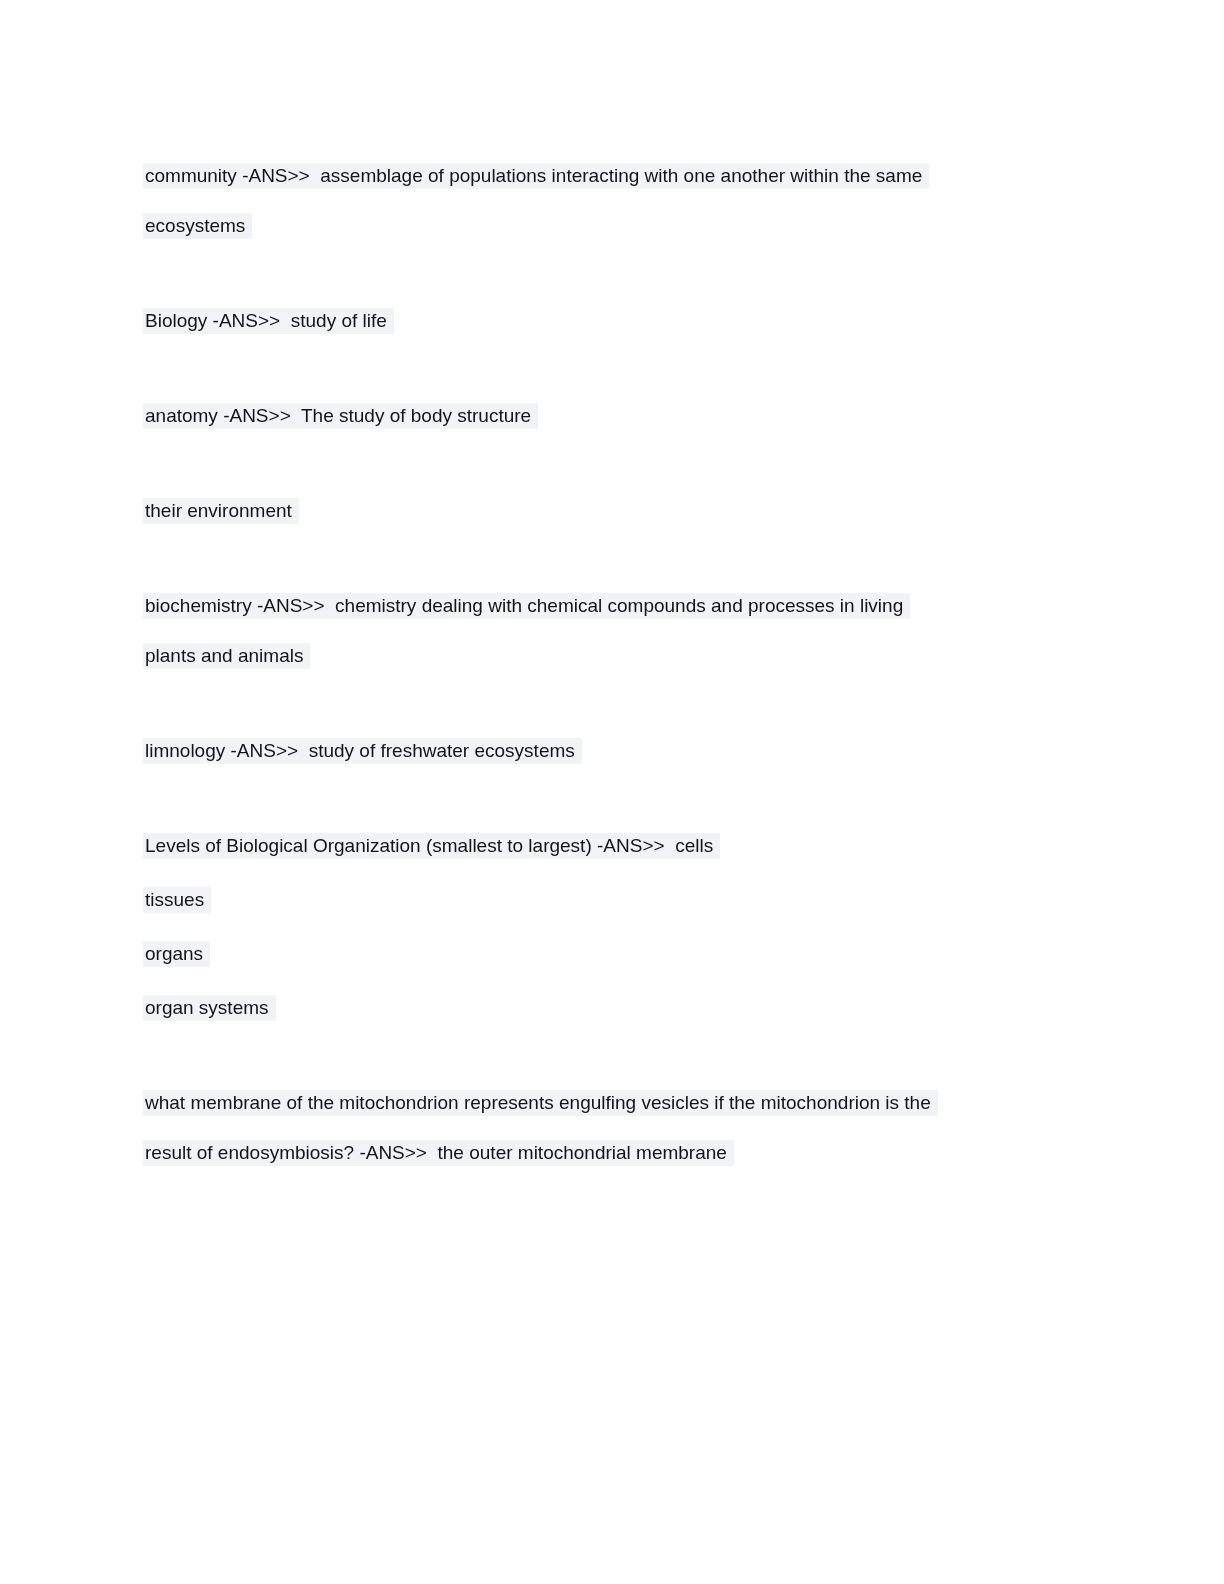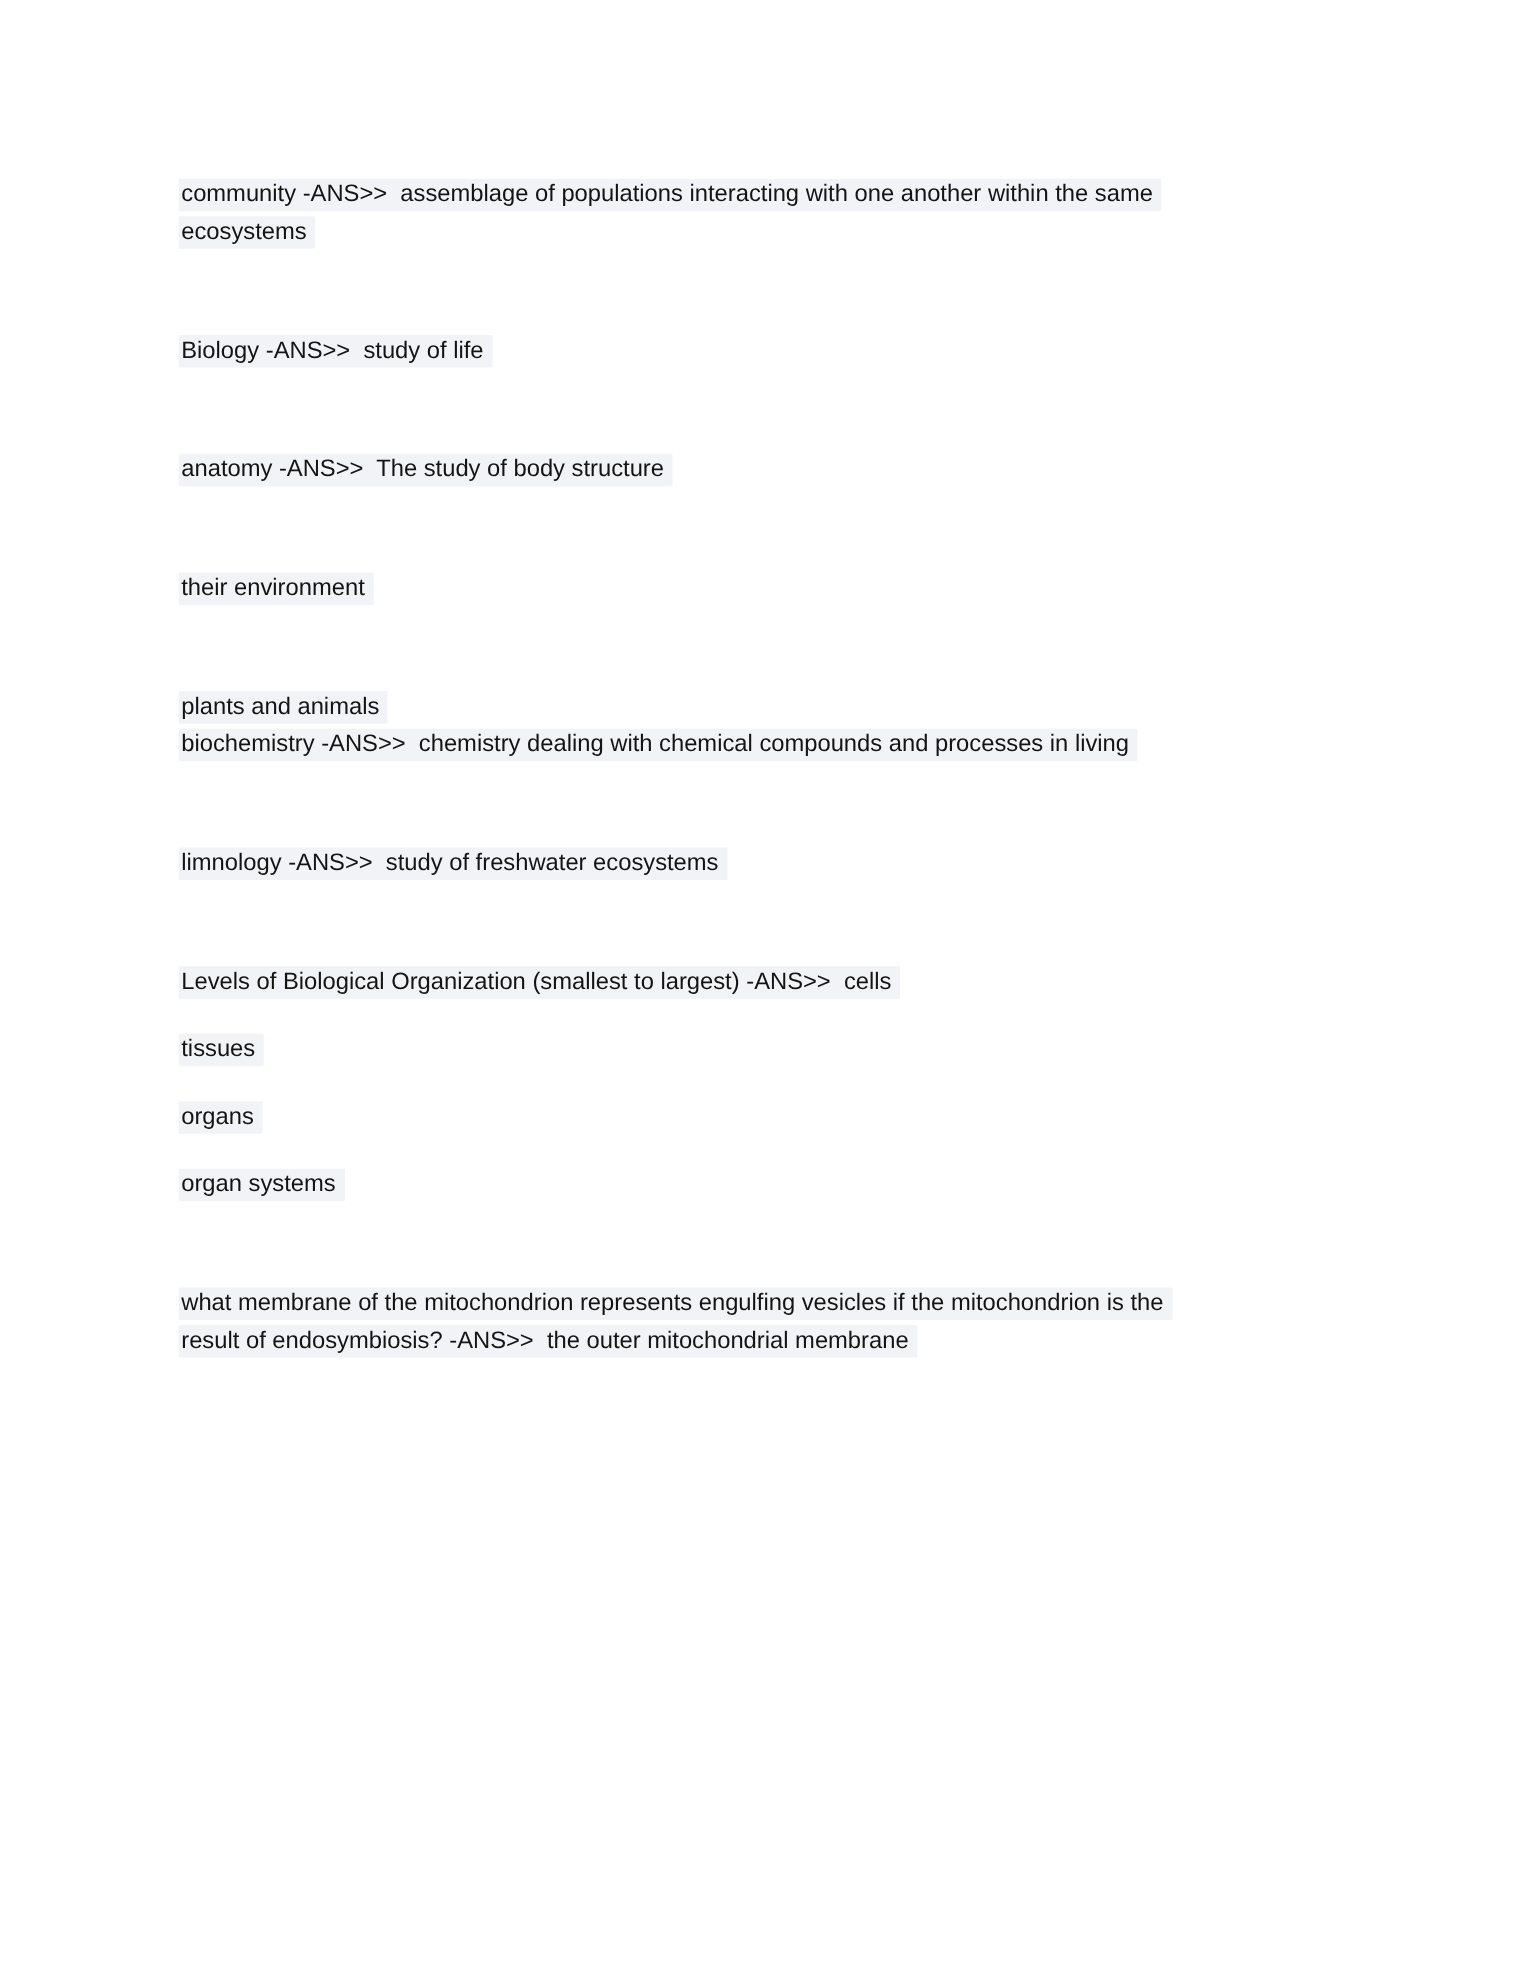--- a/index.html
+++ b/index.html
@@ -25,20 +25,21 @@
     background: #ffffff;
   }
   .entry {
     margin: 0 0 65px 0;
   }
   .line {
     height: 30px;
     line-height: 30px;
     font-size: 19px;
     white-space: pre;
+    margin-top: 20px;
   }
   .line.sub {
     margin-top: 24px;
   }
   .hl {
     background: var(--hl, #f2f3f7);
     padding: 2px 7px 3px 2px;
     border-radius: 1px;
   }
 </style>
@@ -60,22 +61,22 @@
 
   <div class="entry">
     <div class="line"><span class="hl">anatomy -ANS&gt;&gt;  The study of body structure</span></div>
   </div>
 
   <div class="entry">
     <div class="line"><span class="hl">their environment</span></div>
   </div>
 
   <div class="entry">
+    <div class="line"><span class="hl">biochemistry -ANS&gt;&gt;  chemistry dealing with chemical compounds and processes in living</span></div>
     <div class="line"><span class="hl">plants and animals</span></div>
-    <div class="line"><span class="hl">biochemistry -ANS&gt;&gt;  chemistry dealing with chemical compounds and processes in living</span></div>
   </div>
 
   <div class="entry">
     <div class="line"><span class="hl">limnology -ANS&gt;&gt;  study of freshwater ecosystems</span></div>
   </div>
 
   <div class="entry">
     <div class="line"><span class="hl">Levels of Biological Organization (smallest to largest) -ANS&gt;&gt;  cells</span></div>
     <div class="line sub"><span class="hl">tissues</span></div>
     <div class="line sub"><span class="hl">organs</span></div>

